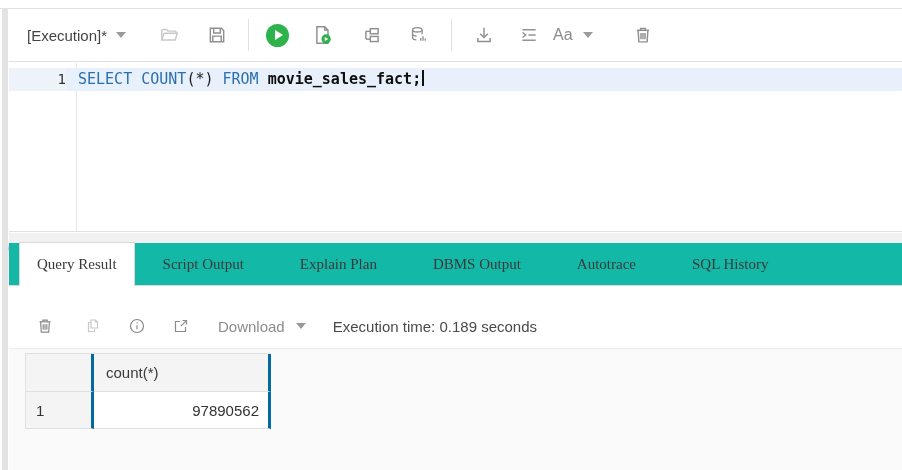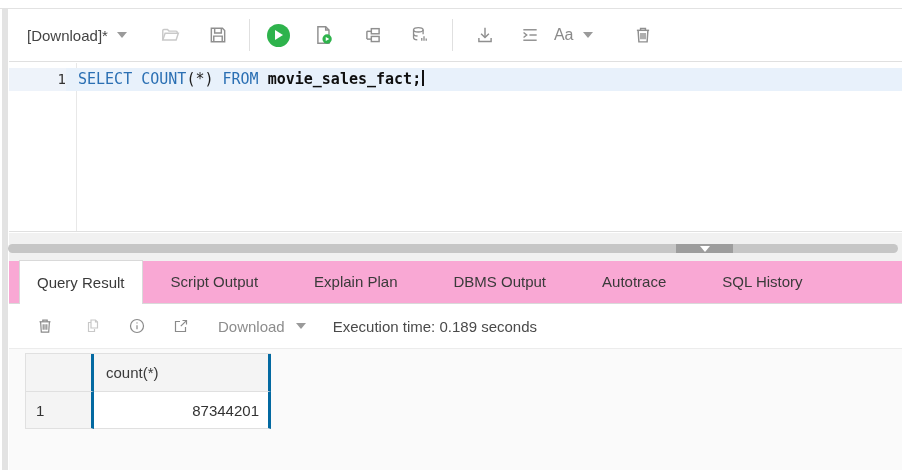--- a/index.html
+++ b/index.html
@@ -48,22 +48,22 @@
   
   #splitter-deck { top:233px; left:9px; right:0; height:28px; background:#f1f1f1; }
   #splitter-bar { position:absolute; top:11px; left:-1px; right:4px; height:9px;
     background:#c6c6c6; border-radius:5px; }
   #splitter-handle { position:absolute; top:0; left:668px; width:57px; height:9px;
     background:#9d9d9d; display:flex; align-items:center; justify-content:center; }
   #splitter-handle .tri { width:0; height:0; border-left:5px solid transparent;
     border-right:5px solid transparent; border-top:6px solid #fff; }
 
   
-  #tab-bar { top:261px; left:9px; right:0; height:43px; background:#f9a8d4;
-    border-bottom:1px solid #d9d9d9; display:flex; align-items:flex-end; }
+  #tab-bar { top:243px; left:9px; right:0; height:43px; background:#14b8a6;
+    border-bottom:1px solid #d9d9d9; display:flex; align-items:flex-end;font-family:Liberation Serif, serif; }
   .tab { height:42px; line-height:42px; padding:0 28px; font-size:15px; color:#3a3a3a;
     white-space:nowrap; cursor:default; }
   .tab.active { background:#fff; border:1px solid #d9d9d9; border-bottom:none;
     height:44px; line-height:43px; margin-left:10px; margin-bottom:-1px; padding:0 17px; }
 
   
   #result-toolbar { top:304px; left:9px; right:0; height:44px; background:#fff;
     display:flex; align-items:center; padding-left:27px; }
   .rt-icon { width:18px; height:18px; color:#8a8a8a; }
   .rt-icon.disabled { color:#c8c8c8; }
@@ -87,21 +87,21 @@
   svg { display:block; width:100%; height:100%; }
 </style>
 </head>
 <body>
 
 <div id="stage">
   <div class="abs" id="top-hairline"></div>
   <div class="abs" id="left-strip"></div>
 
   <div class="abs" id="toolbar">
-    <span class="ws-title">[Download]*</span>
+    <span class="ws-title">[Execution]*</span>
     <span class="caret-down" style="margin-left:9px;"></span>
 
     <span class="tb-icon disabled" style="margin-left:33px;">
       <svg viewBox="0 0 18 18" fill="none" stroke="currentColor" stroke-width="1.3">
         <path d="M2.5 13.5 V5 q0-1 1-1 h3.2 l1.4 1.5 h6.4 q1 0 1 1 v1"></path>
         <path d="M2.5 13.5 L4.6 7.5 h11.9 l-2 6 z"></path>
       </svg>
     </span>
     <span class="tb-icon" style="margin-left:28px;">
       <svg viewBox="0 0 18 18" fill="none" stroke="currentColor" stroke-width="1.3">
@@ -236,17 +236,17 @@
   </div>
 
   <div class="abs" id="grid-canvas">
     <div id="result-table">
       <div class="tr">
         <div class="th col-rownum"></div>
         <div class="th col-value">count(*)</div>
       </div>
       <div class="tr">
         <div class="td rownum col-rownum">1</div>
-        <div class="td value col-value">87344201</div>
+        <div class="td value col-value">97890562</div>
       </div>
     </div>
   </div>
 </div>
 
 </body></html>

